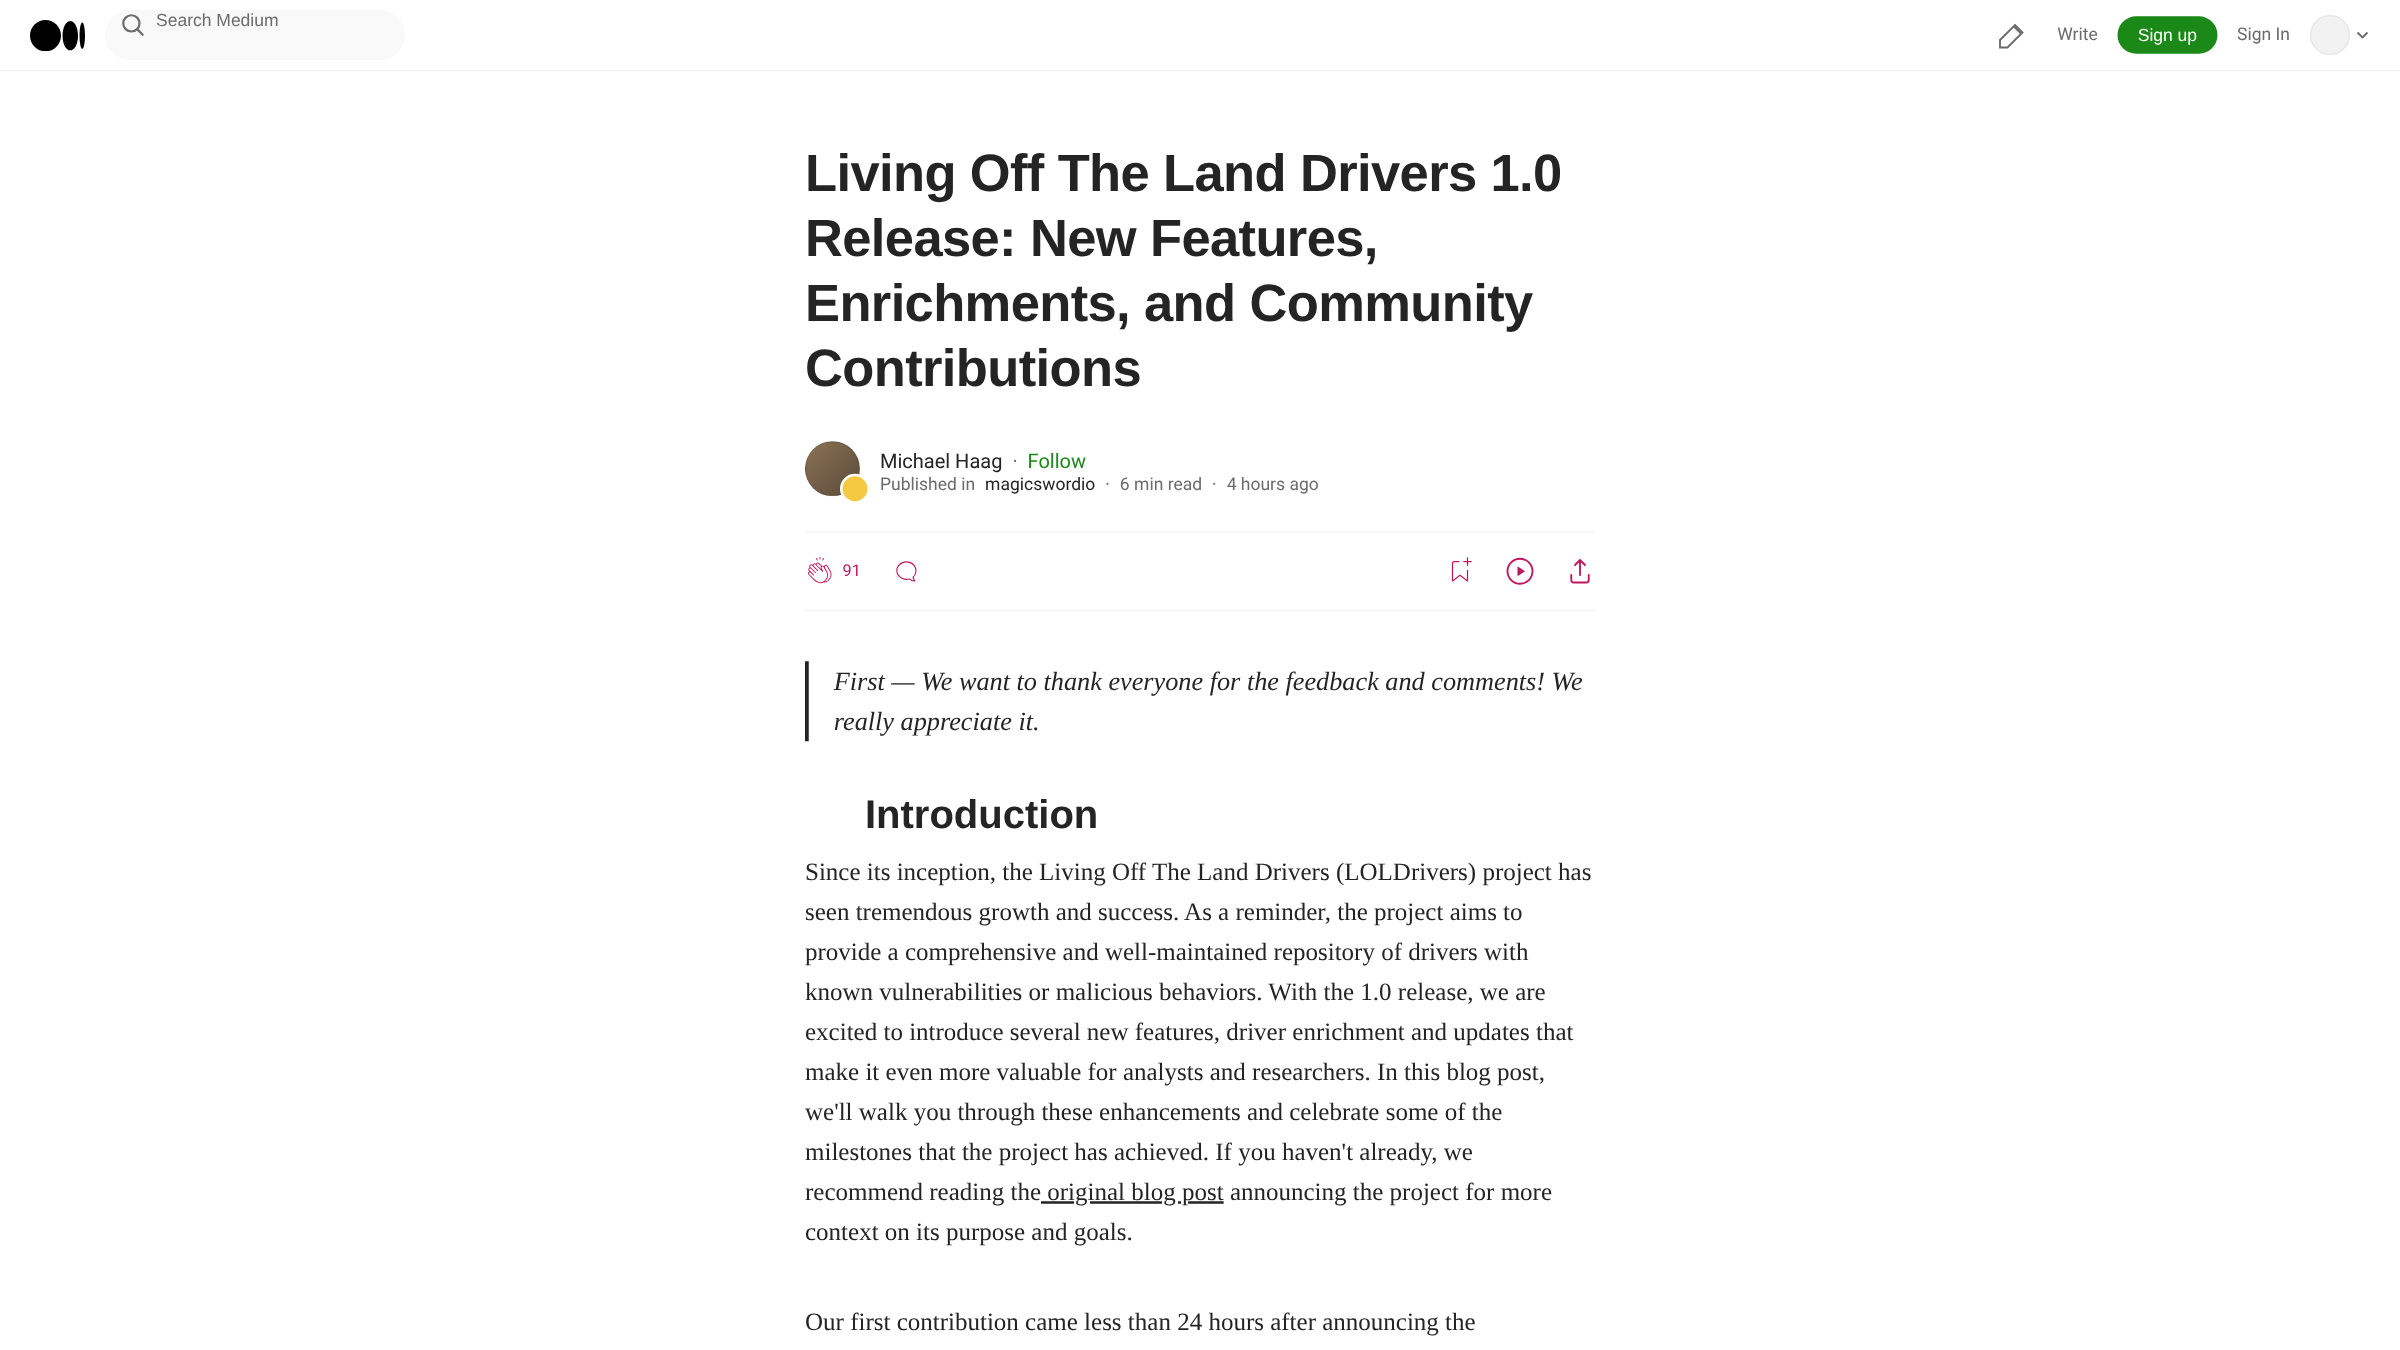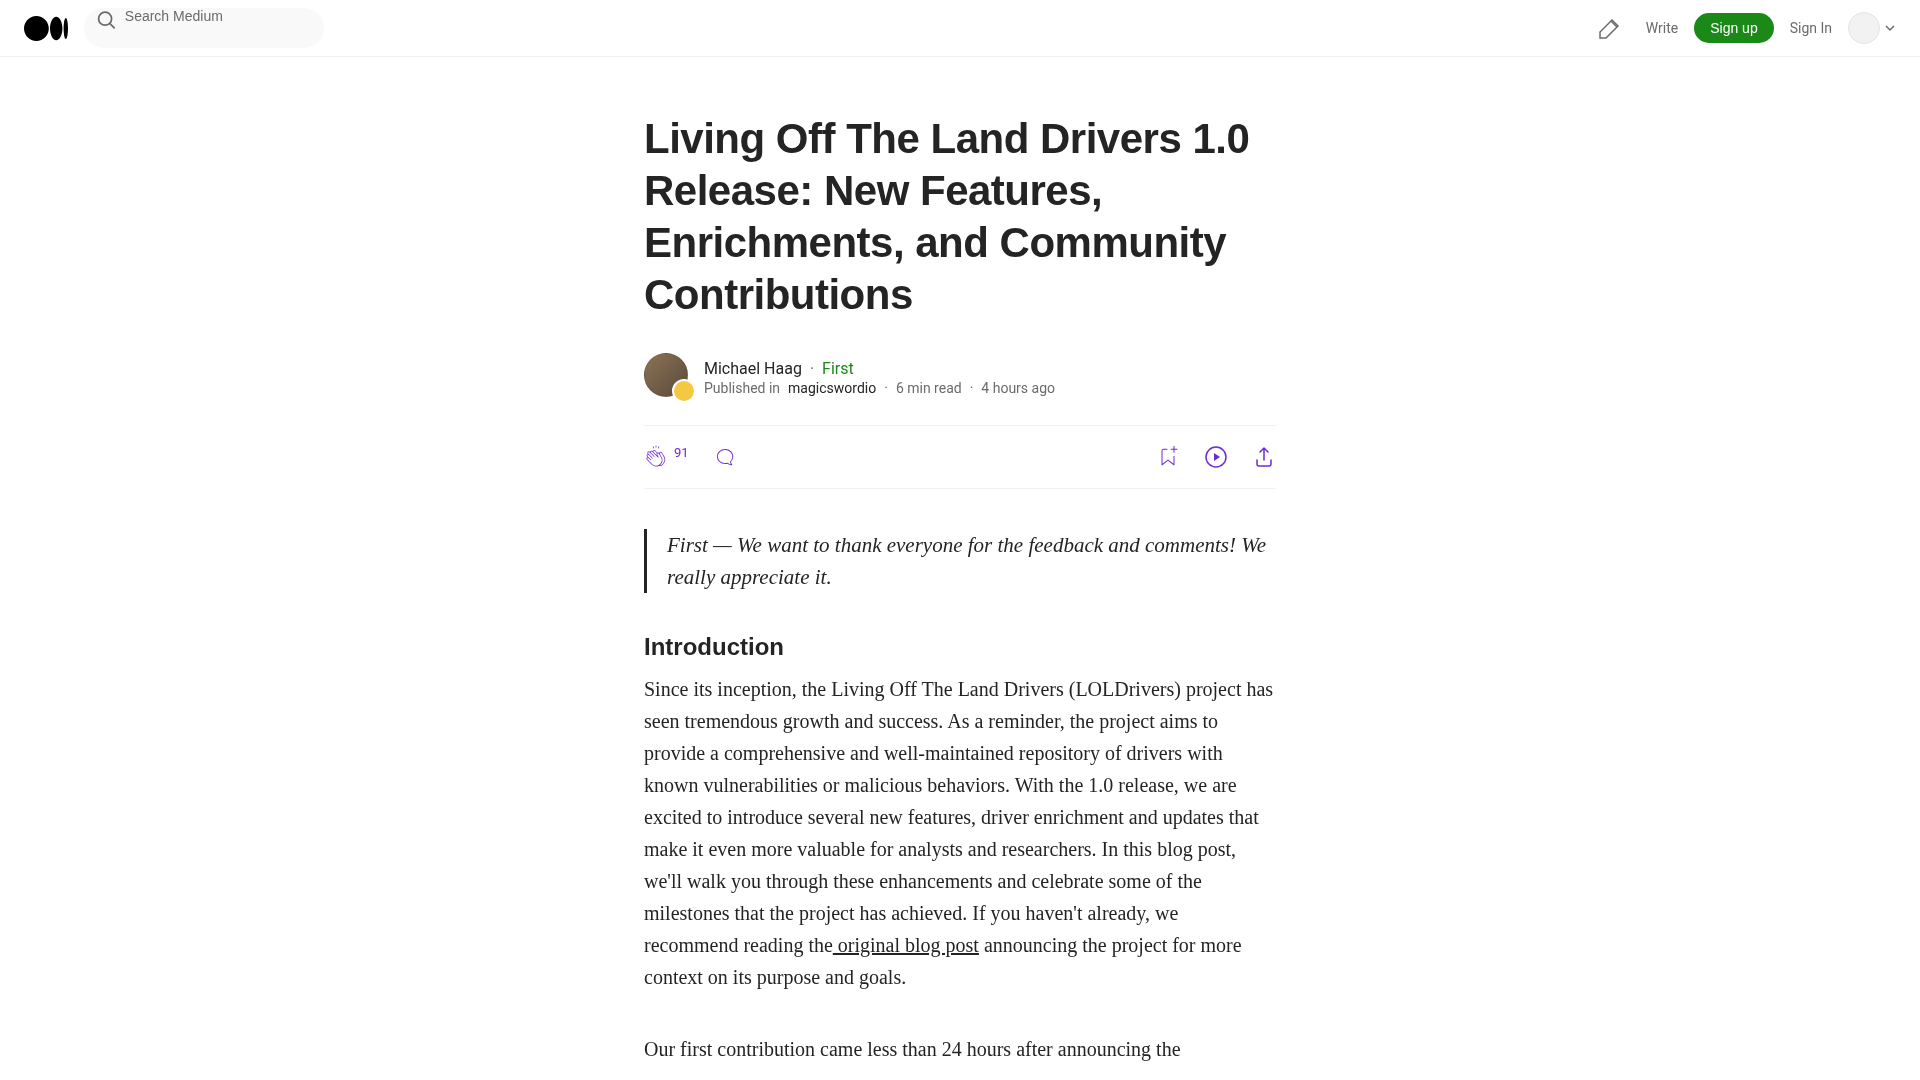--- a/index.html
+++ b/index.html
@@ -163,22 +163,23 @@
     border-bottom: 1px solid #f2f2f2;
     margin-bottom: 40px;
   }
   .action-left, .action-right {
     display: flex;
     align-items: center;
     gap: 24px;
   }
   .action-item {
     display: flex;
+    align-items: center;
     gap: 6px;
-    color: #6d28d9;
+    color: #be185d;
     cursor: pointer;
     padding: 16px 0;
   }
   .action-item svg { width: 24px; height: 24px; }
   .action-count { font-size: 13px; }
   
   
   .blockquote {
     border-left: 3px solid #242424;
     padding-left: 20px;
@@ -187,24 +188,25 @@
   .blockquote p {
     font-family: Georgia, "Times New Roman", serif;
     font-style: italic;
     font-size: 21px;
     line-height: 32px;
     color: #242424;
   }
   
   .section-heading {
     font-family: sohne, "Helvetica Neue", Helvetica, Arial, sans-serif;
-    font-size: 24px;
+    font-size: 32px;
     font-weight: 700;
     color: #242424;
     margin-bottom: 12px;
+    margin-left: 48px;
   }
   
   .body-text {
     font-family: Georgia, "Times New Roman", serif;
     font-size: 20px;
     line-height: 32px;
     color: #242424;
     margin-bottom: 40px;
   }
   .body-text a {
@@ -252,21 +254,21 @@
 
   <div class="author-section">
     <div class="author-avatars">
       <div class="author-avatar-main"></div>
       <div class="author-avatar-pub"></div>
     </div>
     <div class="author-info">
       <div class="author-line1">
         <span class="author-name">Michael Haag</span>
         <span class="author-sep">·</span>
-        <span class="follow-link">First</span>
+        <span class="follow-link">Follow</span>
       </div>
       <div class="author-line2">
         <span class="pub-prefix">Published in</span>
         <span class="pub-name">magicswordio</span>
         <span class="meta-sep">·</span>
         <span>6 min read</span>
         <span class="meta-sep">·</span>
         <span>4 hours ago</span>
       </div>
     </div>

